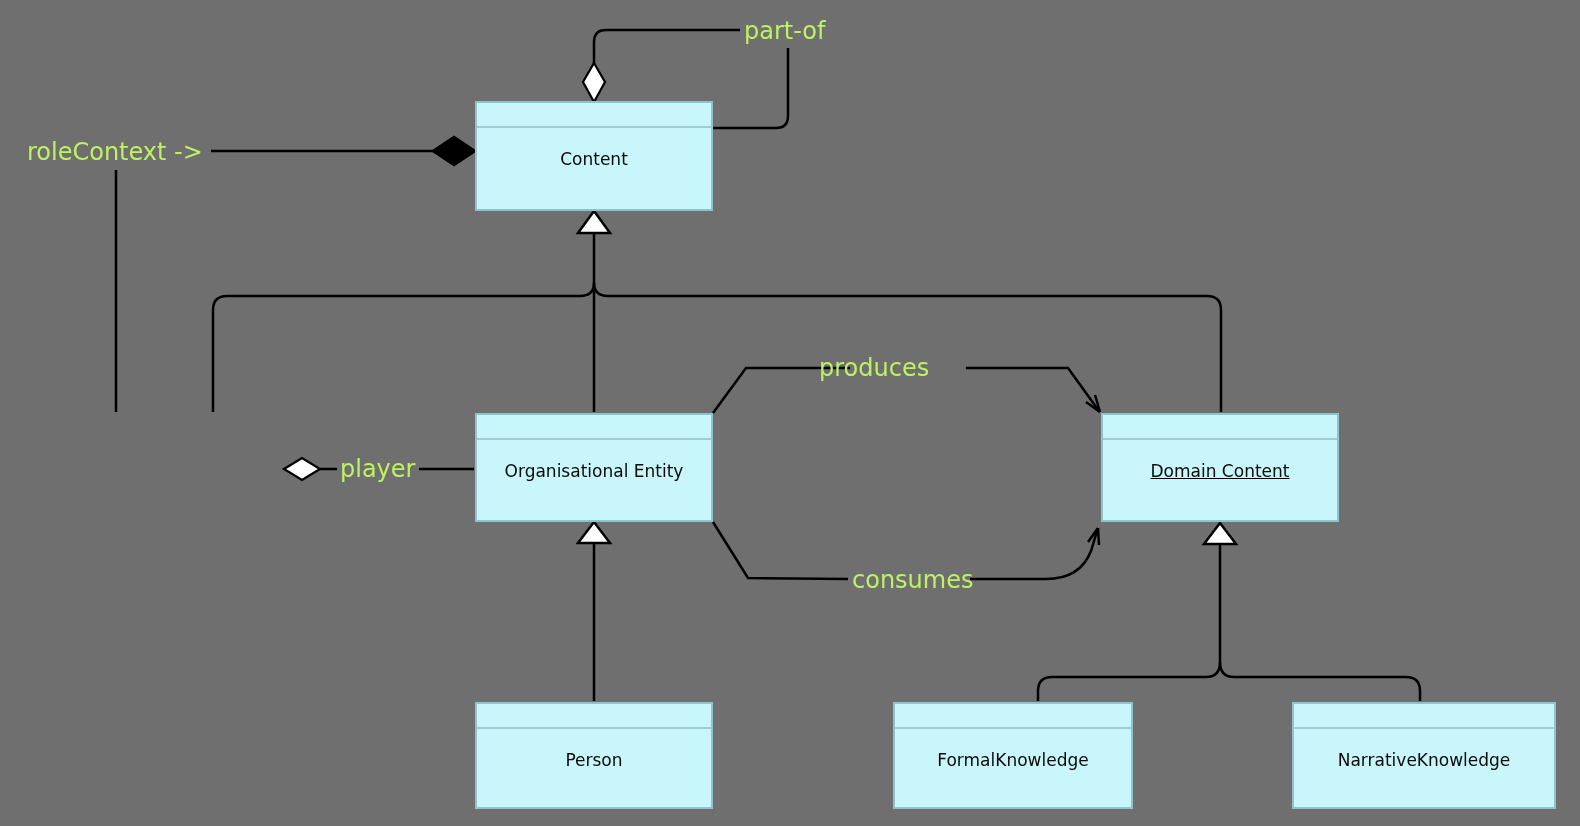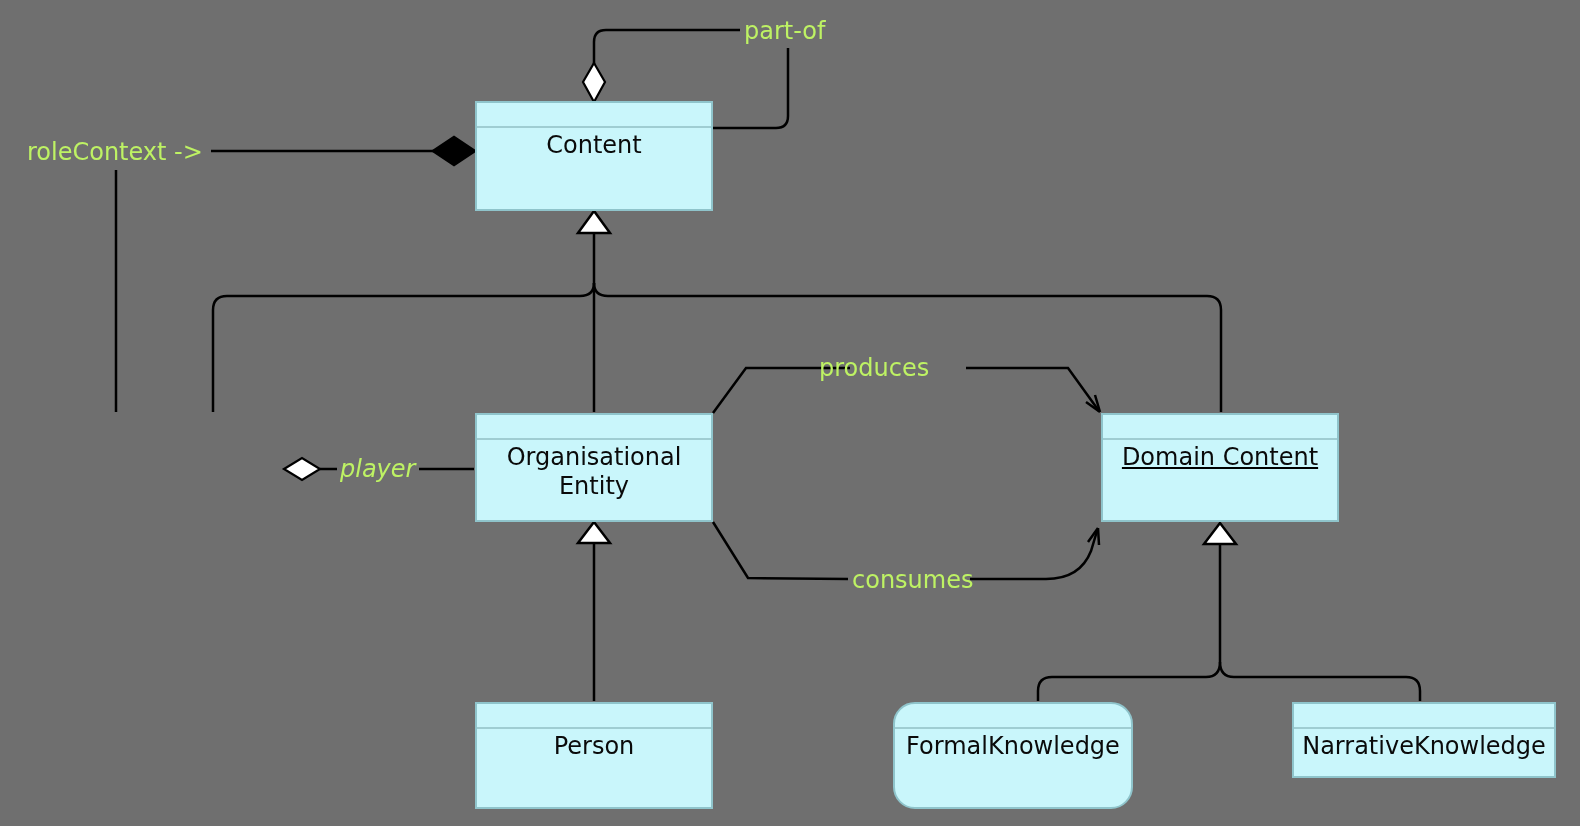--- a/index.html
+++ b/index.html
@@ -28,22 +28,22 @@
     background: #C9F6FB;
     border: 2.5px solid #8FC4CB;
     box-sizing: border-box;
   }
   .uml-head {
     height: 23px;
     border-bottom: 2px solid #9FCDD2;
   }
   .uml-name {
     text-align: center;
-    padding-top: 3px;
-    font-size: 24px;
+    padding-top: 17px;
+    font-size: 17px;
     line-height: 29px;
     color: #0a0a0a;
   }
   .edge-label {
     position: absolute;
     font-size: 24px;
     line-height: 26px;
     color: #bef264;
     white-space: nowrap;
   }
@@ -103,33 +103,33 @@
   <div class="uml-class" style="left:1101px; top:413px; width:238px; height:109px;text-decoration:underline;">
     <div class="uml-head"></div>
     <div class="uml-name">Domain Content</div>
   </div>
 
   <div class="uml-class" style="left:475px; top:702px; width:238px; height:107px;">
     <div class="uml-head"></div>
     <div class="uml-name">Person</div>
   </div>
 
-  <div class="uml-class" style="left:893px; top:702px; width:240px; height:107px;border-radius:22px;">
+  <div class="uml-class" style="left:893px; top:702px; width:240px; height:107px;">
     <div class="uml-head"></div>
     <div class="uml-name">FormalKnowledge</div>
   </div>
 
-  <div class="uml-class" style="left:1292px; top:702px; width:264px; height:76px;">
+  <div class="uml-class" style="left:1292px; top:702px; width:264px; height:107px;">
     <div class="uml-head"></div>
     <div class="uml-name">NarrativeKnowledge</div>
   </div>
 
   <div class="edge-label" style="left:744px; top:18px;">part-of</div>
 
   <div class="edge-label" style="left:27px; top:139px;">roleContext -&gt;</div>
 
-  <div class="edge-label" style="left:340px; top:456px;font-style:italic;">player</div>
+  <div class="edge-label" style="left:340px; top:456px;">player</div>
 
   <div class="edge-label" style="left:819px; top:355px;">produces</div>
 
   <div class="edge-label" style="left:852px; top:567px;">consumes</div>
 
 </div>
 
 </body></html>

